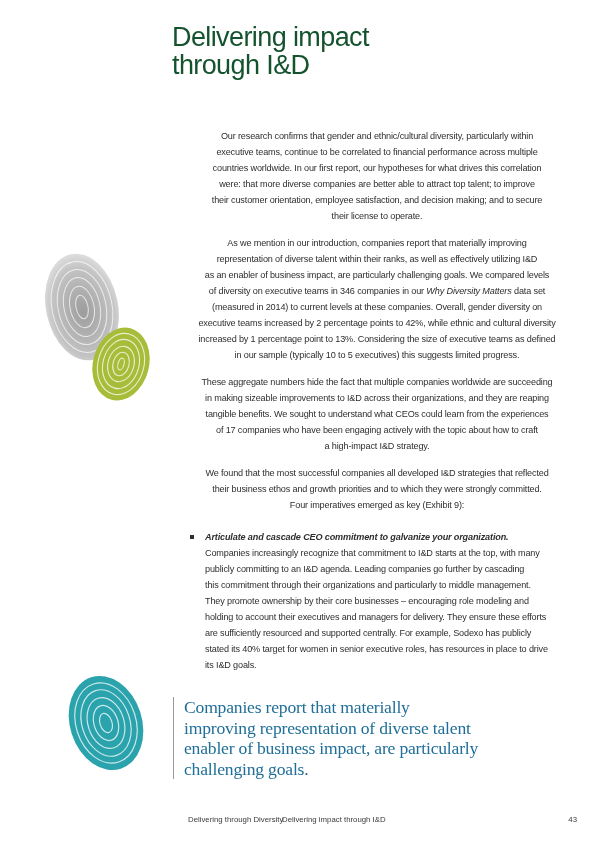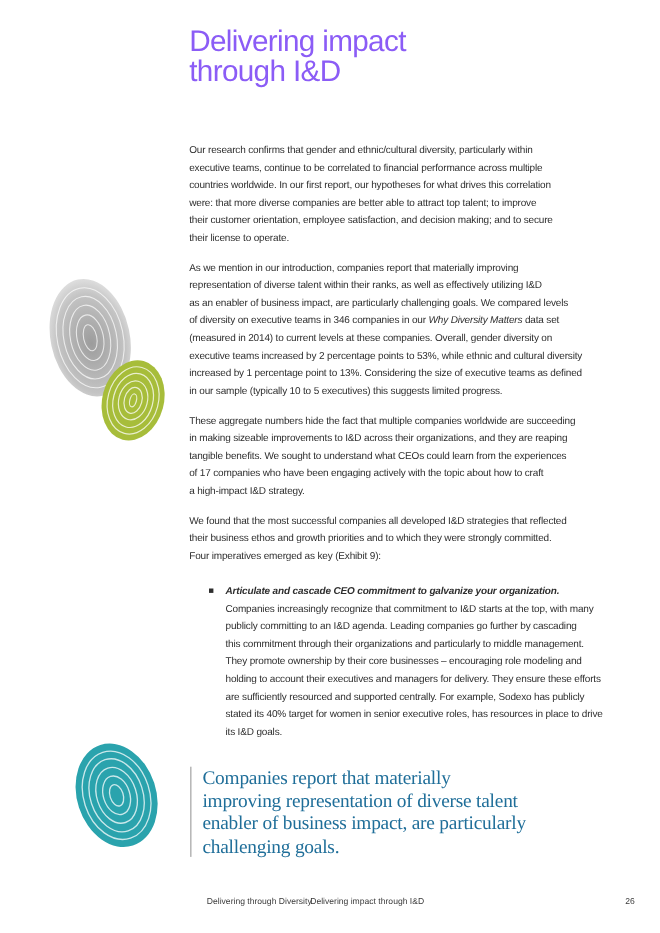--- a/index.html
+++ b/index.html
@@ -1,24 +1,24 @@
 <!DOCTYPE html>
 <html><head>
 <meta charset="utf-8">
 <style>
   html, body { margin: 0; padding: 0; background: #ffffff; }
   body { width: 600px; height: 848px; position: relative; overflow: hidden;
          font-family: "Liberation Sans", sans-serif; color: #2b2b2b; }
   .title { position: absolute; left: 172px; top: 23px; margin: 0;
            font-family: "Liberation Sans", sans-serif; font-weight: normal;
-           font-size: 27px; line-height: 28px; color: #8b5cf6; letter-spacing: -0.6px; }
+           font-size: 27px; line-height: 28px; color: #14532d; letter-spacing: -0.6px; }
   .title span { display: block; }
   .body-text { position: absolute; left: 172px; top: 128px; width: 410px;
                font-size: 9.1px; line-height: 16px; color: #2e2e2e; letter-spacing: -0.15px; }
-  .para { margin: 0 0 11px 0; }
+  .para { margin: 0 0 11px 0; text-align: center; }
   .para .ln { display: block; white-space: nowrap; }
   .bullet-list { margin: 16px; padding: 0; list-style: none; }
   .bullet-item { position: relative; padding-left: 17px; }
   .bullet-mark { position: absolute; left: 2px; top: 6px; width: 4px; height: 4px; background: #2e2e2e; }
   .bullet-head { display: block; white-space: nowrap; font-weight: bold; font-style: italic; }
   .bullet-body .ln { display: block; white-space: nowrap; }
   .quote { position: absolute; left: 173px; top: 697px; border-left: 1.5px solid #9a9a9a;
            padding-left: 10px; font-family: "Liberation Serif", serif; font-size: 17.6px;
            line-height: 20.6px; color: #1f6e99; letter-spacing: -0.2px; }
   .quote .ln { display: block; white-space: nowrap; }
@@ -86,21 +86,21 @@
     <span class="ln">were: that more diverse companies are better able to attract top talent; to improve</span>
     <span class="ln">their customer orientation, employee satisfaction, and decision making; and to secure</span>
     <span class="ln">their license to operate.</span>
   </p>
   <p class="para">
     <span class="ln">As we mention in our introduction, companies report that materially improving</span>
     <span class="ln">representation of diverse talent within their ranks, as well as effectively utilizing I&amp;D</span>
     <span class="ln">as an enabler of business impact, are particularly challenging goals. We compared levels</span>
     <span class="ln"><span>of diversity on executive teams in 346 companies in our </span><em>Why Diversity Matters</em><span> data set</span></span>
     <span class="ln">(measured in 2014) to current levels at these companies. Overall, gender diversity on</span>
-    <span class="ln">executive teams increased by 2 percentage points to 53%, while ethnic and cultural diversity</span>
+    <span class="ln">executive teams increased by 2 percentage points to 42%, while ethnic and cultural diversity</span>
     <span class="ln">increased by 1 percentage point to 13%. Considering the size of executive teams as defined</span>
     <span class="ln">in our sample (typically 10 to 5 executives) this suggests limited progress.</span>
   </p>
   <p class="para">
     <span class="ln">These aggregate numbers hide the fact that multiple companies worldwide are succeeding</span>
     <span class="ln">in making sizeable improvements to I&amp;D across their organizations, and they are reaping</span>
     <span class="ln">tangible benefits. We sought to understand what CEOs could learn from the experiences</span>
     <span class="ln">of 17 companies who have been engaging actively with the topic about how to craft</span>
     <span class="ln">a high-impact I&amp;D strategy.</span>
   </p>
@@ -130,14 +130,14 @@
 <blockquote class="quote" style="margin:0;">
   <span class="ln">Companies report that materially</span>
   <span class="ln">improving representation of diverse talent</span>
   <span class="ln">enabler of business impact, are particularly</span>
   <span class="ln">challenging goals.</span>
 </blockquote>
 
 <div class="footer">
   <span class="doc">Delivering through Diversity</span>
   <span class="sec">Delivering impact through I&amp;D</span>
-  <span class="pg">26</span>
+  <span class="pg">43</span>
 </div>
 
 </body></html>

